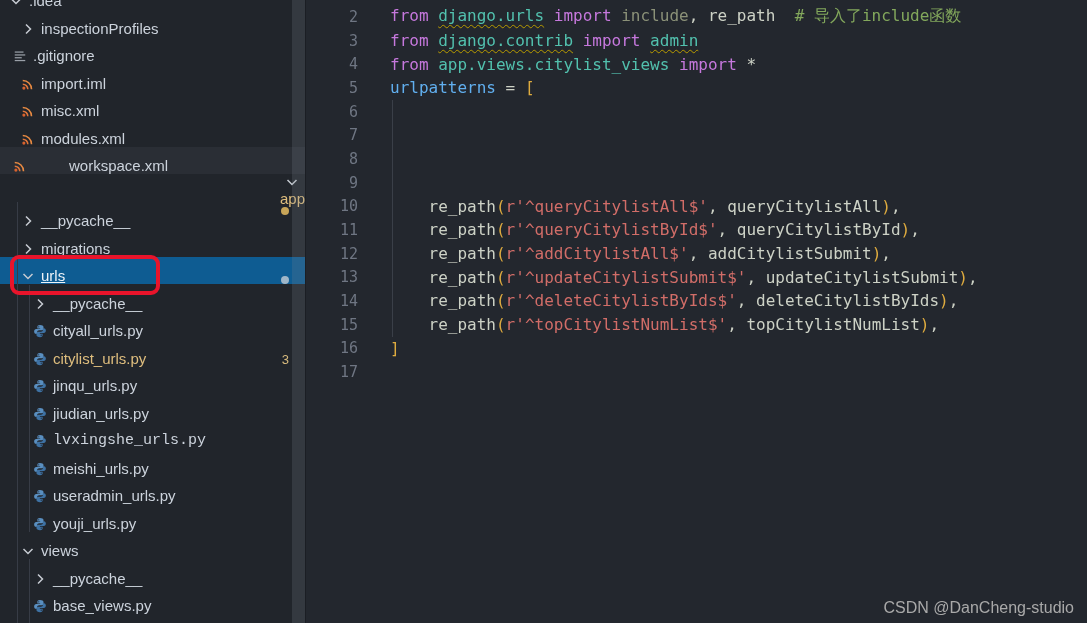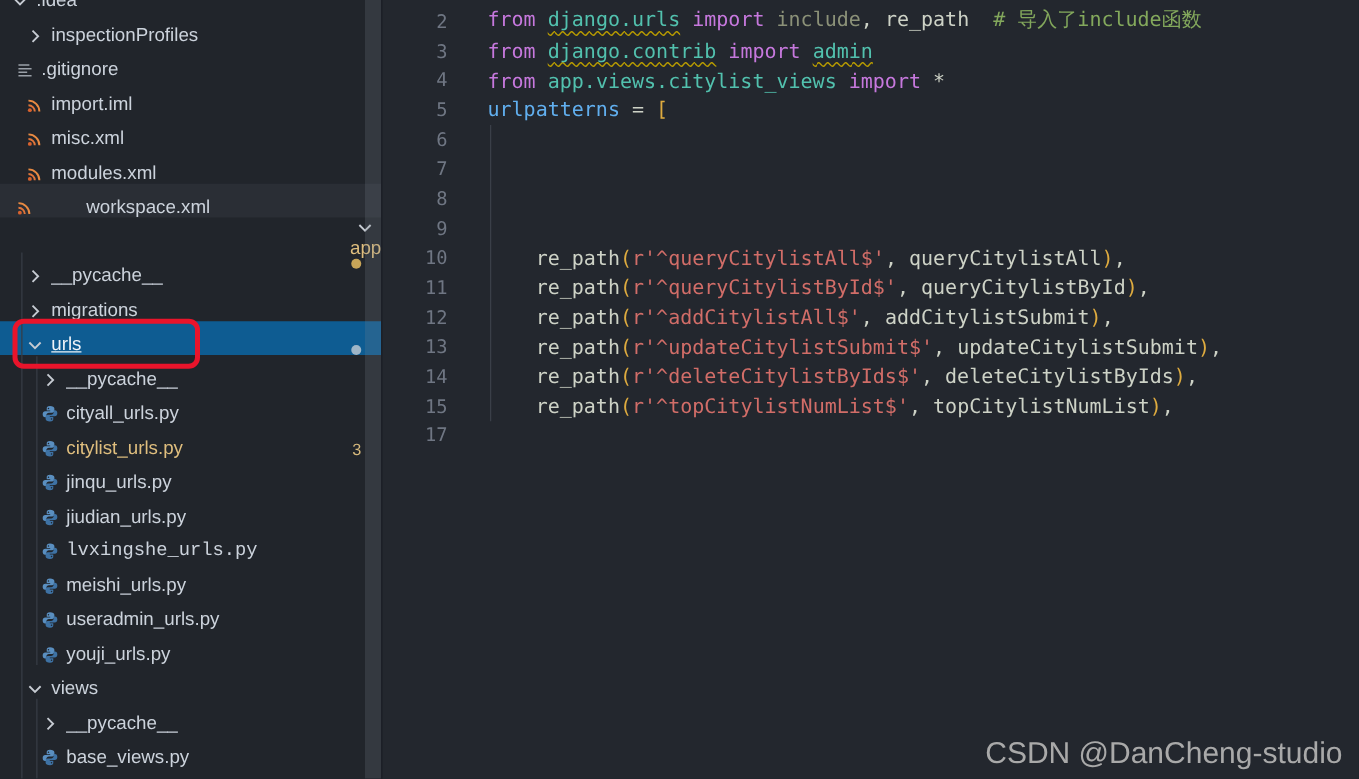--- a/index.html
+++ b/index.html
@@ -27,21 +27,21 @@
   .editor{position:absolute;left:305px;top:0;right:0;height:623px;background:#23272e;overflow:hidden;
           font-family:"DejaVu Sans Mono","Liberation Mono",monospace;font-size:16px;border-left:1px solid #1b1e24;}
   .code{position:absolute;top:-18.5px;left:0;right:0;}
   .cline{height:23.67px;display:flex;align-items:center;white-space:pre;}
   .lnum{flex:0 0 52px;width:52px;text-align:right;color:#6f7683;font-size:15px;}
   .ctext{margin-left:32px;}
   .sq{text-decoration:underline;text-decoration-style:wavy;text-decoration-color:#b89b00;
       text-decoration-thickness:1px;text-underline-offset:3px;}
   .iguide{position:absolute;left:86px;top:100px;width:1px;height:237px;background:#3a3f48;}
   
-  .watermark{position:absolute;right:13px;bottom:6px;color:#a9a9a9;font-size:24px;z-index:9;}
+  .watermark{position:absolute;right:13px;bottom:6px;color:#a9a9a9;font-size:16px;z-index:9;}
 </style>
 </head>
 <body>
 
 <aside class="sidebar">
   <div class="tguide" style="left:17px;top:202px;height:421px;"></div>
   <div class="tguide" style="left:29px;top:285px;height:247px;"></div>
   <div class="tguide" style="left:29px;top:559px;height:64px;"></div>
   <div class="tree" id="tree">
       <div class="trow" style="padding-left: 8px;">
@@ -276,17 +276,18 @@
       <div class="cline"><span class="lnum">6</span><span class="ctext"></span></div>
       <div class="cline"><span class="lnum">7</span><span class="ctext"></span></div>
       <div class="cline"><span class="lnum">8</span><span class="ctext"></span></div>
       <div class="cline"><span class="lnum">9</span><span class="ctext"></span></div>
       <div class="cline"><span class="lnum">10</span><span class="ctext"><span style="color: rgb(205, 210, 198);">    re_path</span><span style="color: rgb(222, 171, 63);">(</span><span style="color: rgb(209, 109, 104);">r'^queryCitylistAll$'</span><span style="color: rgb(205, 210, 198);">, queryCitylistAll</span><span style="color: rgb(222, 171, 63);">)</span><span style="color: rgb(205, 210, 198);">,</span></span></div>
       <div class="cline"><span class="lnum">11</span><span class="ctext"><span style="color: rgb(205, 210, 198);">    re_path</span><span style="color: rgb(222, 171, 63);">(</span><span style="color: rgb(209, 109, 104);">r'^queryCitylistById$'</span><span style="color: rgb(205, 210, 198);">, queryCitylistById</span><span style="color: rgb(222, 171, 63);">)</span><span style="color: rgb(205, 210, 198);">,</span></span></div>
       <div class="cline"><span class="lnum">12</span><span class="ctext"><span style="color: rgb(205, 210, 198);">    re_path</span><span style="color: rgb(222, 171, 63);">(</span><span style="color: rgb(209, 109, 104);">r'^addCitylistAll$'</span><span style="color: rgb(205, 210, 198);">, addCitylistSubmit</span><span style="color: rgb(222, 171, 63);">)</span><span style="color: rgb(205, 210, 198);">,</span></span></div>
       <div class="cline"><span class="lnum">13</span><span class="ctext"><span style="color: rgb(205, 210, 198);">    re_path</span><span style="color: rgb(222, 171, 63);">(</span><span style="color: rgb(209, 109, 104);">r'^updateCitylistSubmit$'</span><span style="color: rgb(205, 210, 198);">, updateCitylistSubmit</span><span style="color: rgb(222, 171, 63);">)</span><span style="color: rgb(205, 210, 198);">,</span></span></div>
       <div class="cline"><span class="lnum">14</span><span class="ctext"><span style="color: rgb(205, 210, 198);">    re_path</span><span style="color: rgb(222, 171, 63);">(</span><span style="color: rgb(209, 109, 104);">r'^deleteCitylistByIds$'</span><span style="color: rgb(205, 210, 198);">, deleteCitylistByIds</span><span style="color: rgb(222, 171, 63);">)</span><span style="color: rgb(205, 210, 198);">,</span></span></div>
       <div class="cline"><span class="lnum">15</span><span class="ctext"><span style="color: rgb(205, 210, 198);">    re_path</span><span style="color: rgb(222, 171, 63);">(</span><span style="color: rgb(209, 109, 104);">r'^topCitylistNumList$'</span><span style="color: rgb(205, 210, 198);">, topCitylistNumList</span><span style="color: rgb(222, 171, 63);">)</span><span style="color: rgb(205, 210, 198);">,</span></span></div>
+      <div class="cline"><span class="lnum">16</span><span class="ctext"><span style="color: rgb(222, 171, 63);">]</span></span></div>
       <div class="cline"><span class="lnum">17</span><span class="ctext"></span></div>
     </div>
 </main>
 
 <div class="watermark">CSDN @DanCheng-studio</div>
 
 </body></html>

